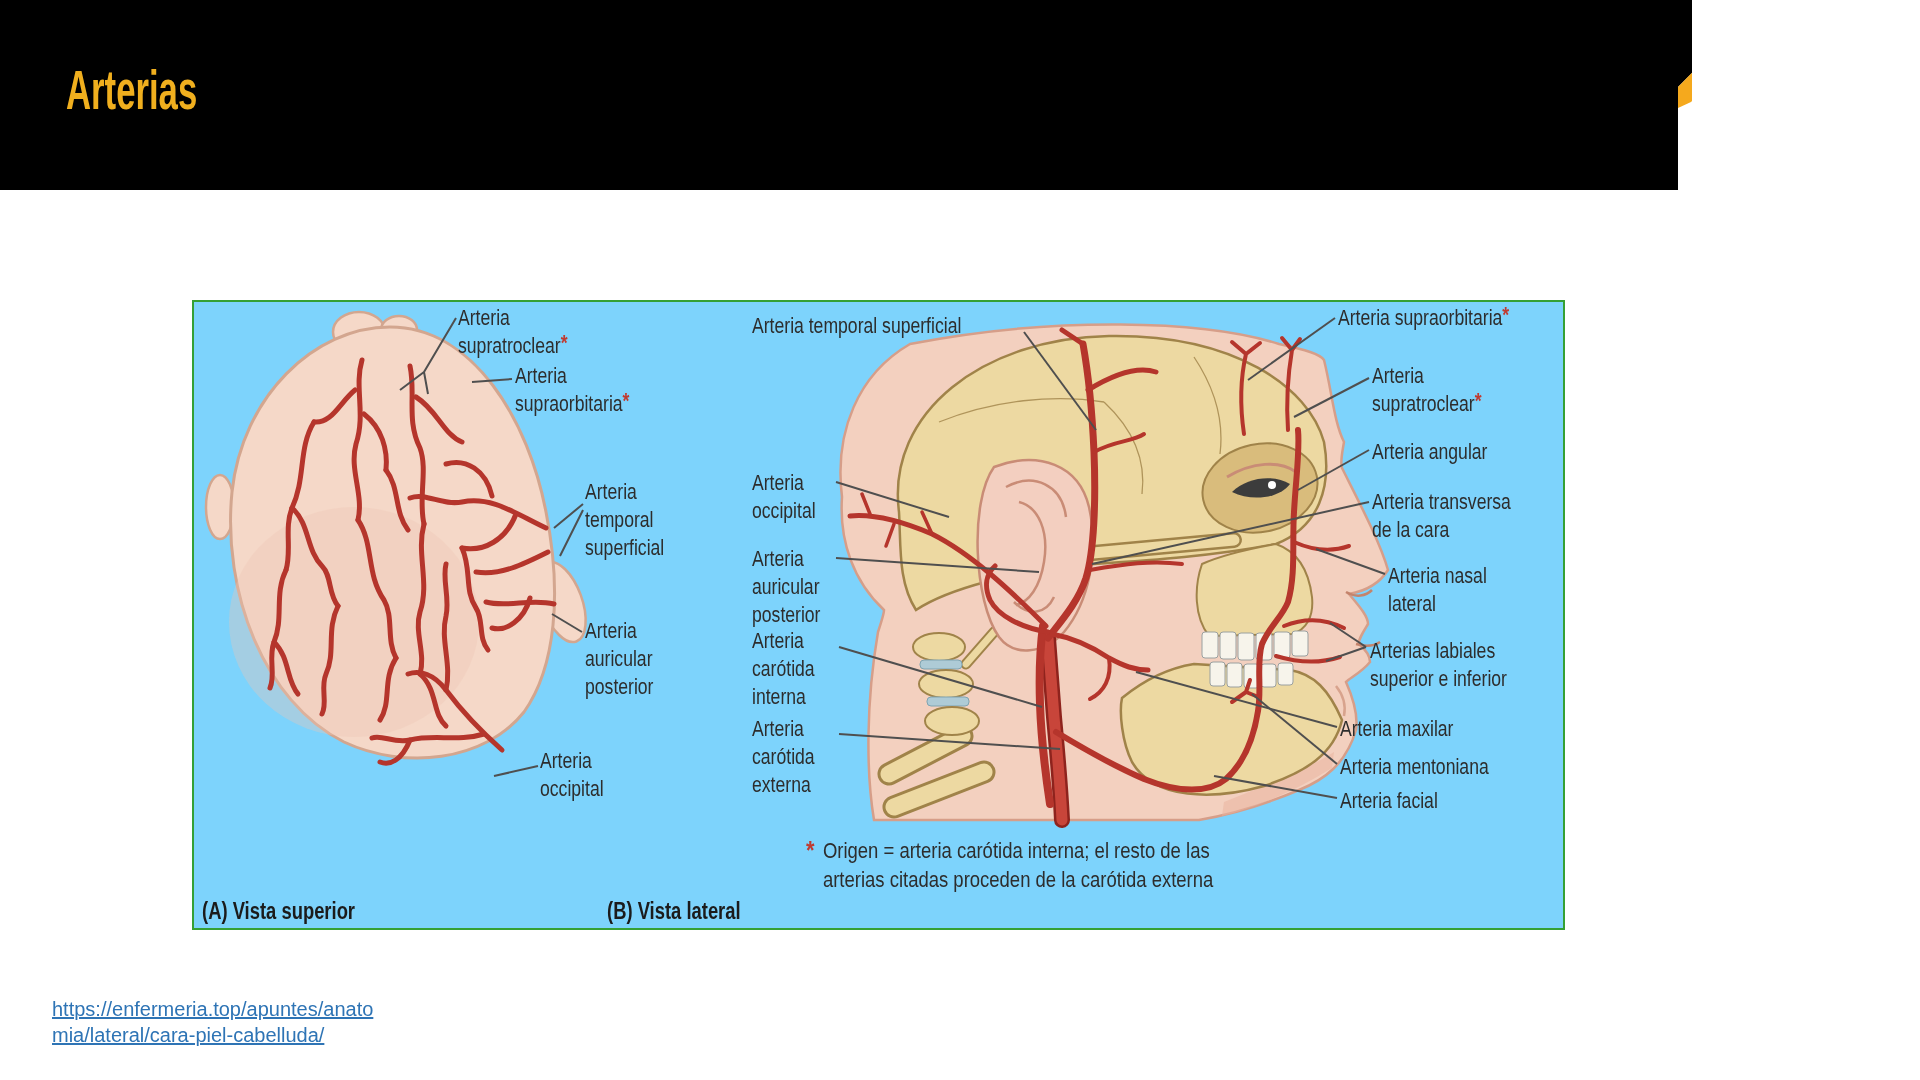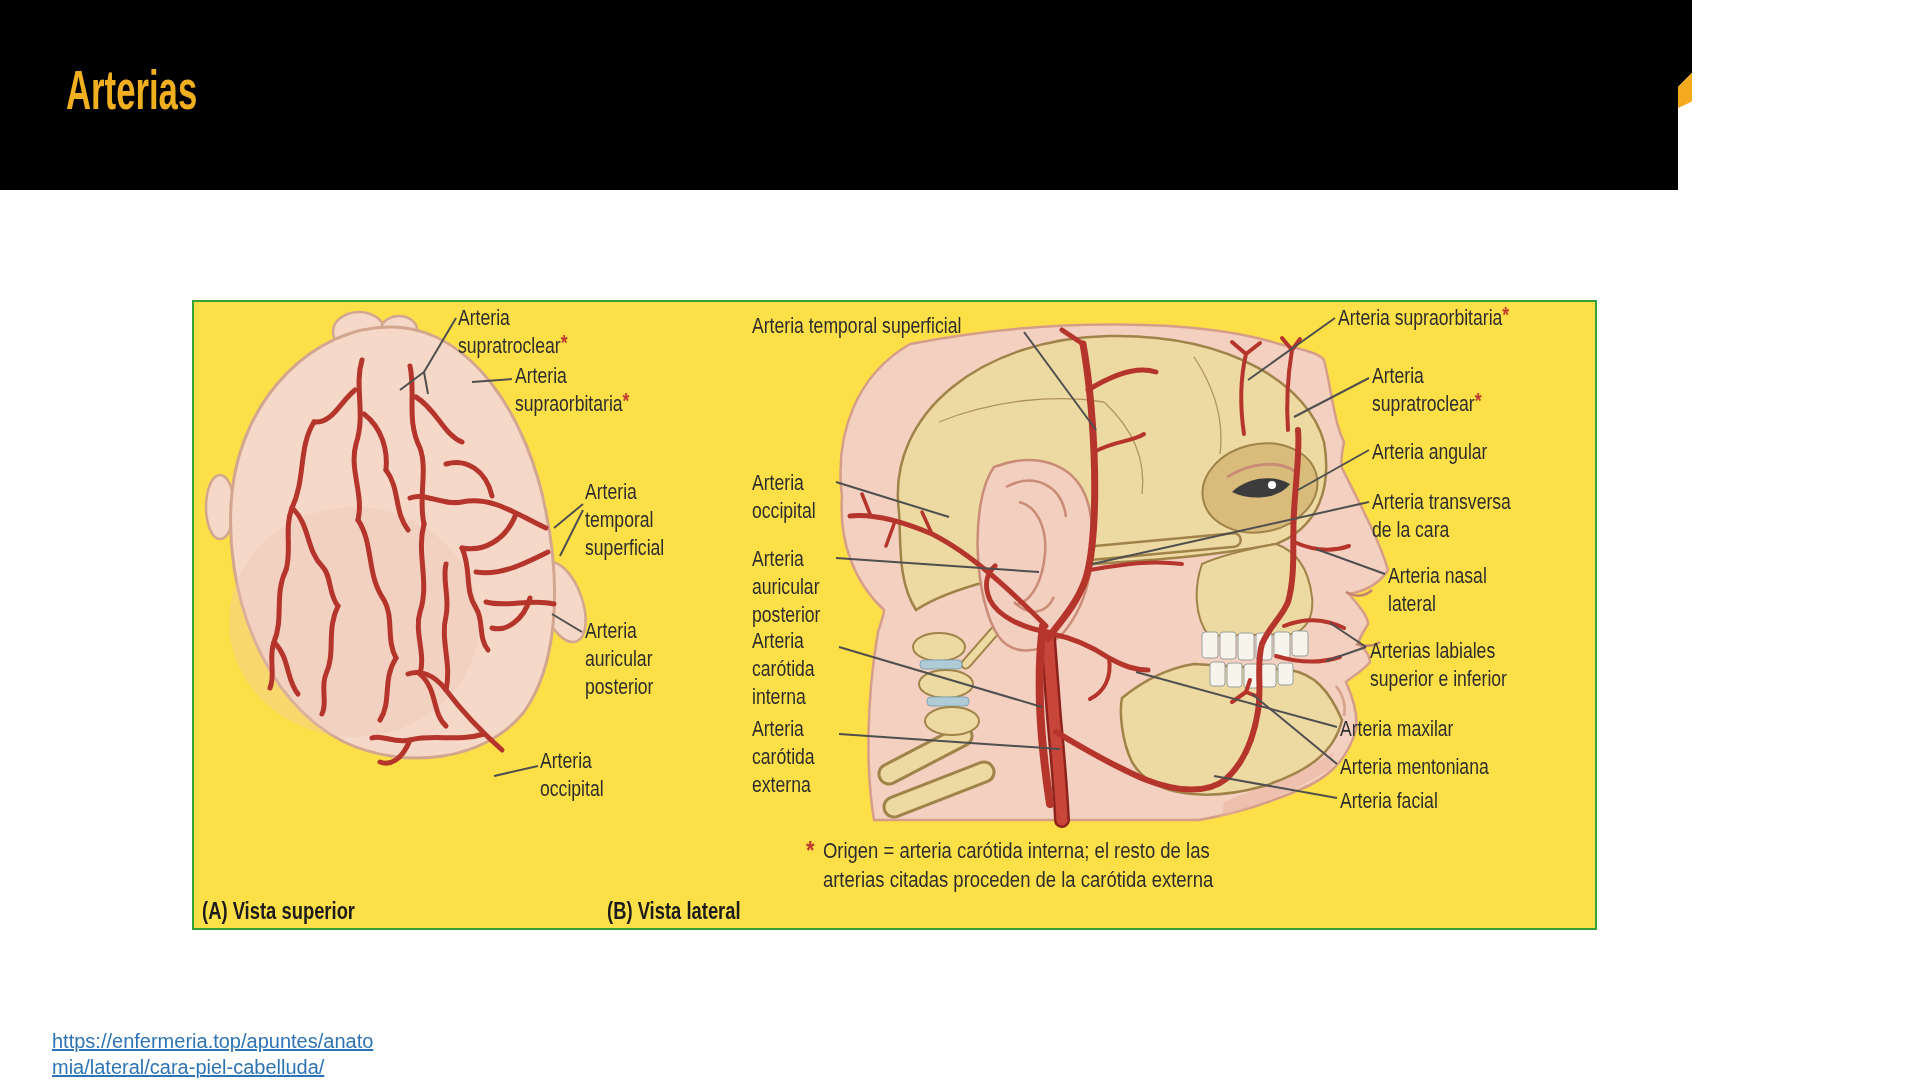--- a/index.html
+++ b/index.html
@@ -8,37 +8,37 @@
 
   
   .header-bar{position:absolute;left:0;top:0;width:1793px;height:190px;background:#000;}
   .right-strip{position:absolute;left:1793px;top:0;width:127px;height:1080px;background:#000;}
   .slide-title{position:absolute;left:66px;top:60px;font-weight:700;font-size:56px;line-height:60px;
                color:#F0AF1E;transform:scaleX(.62);transform-origin:0 0;white-space:nowrap;}
   .logo{position:absolute;left:1678px;top:25px;width:115px;height:235px;}
 
   
   .figure-box{position:absolute;left:192px;top:300px;width:1369px;height:626px;
-              border:2px solid #35A035;background:#fde047;padding-left:32px;}
+              border:2px solid #35A035;background:#7dd3fc;}
   .figure-art{position:absolute;left:0;top:0;width:1369px;height:626px;}
 
   .lbl{position:absolute;font-size:22px;line-height:28px;color:#2D2D2D;
        transform:scaleX(.8);transform-origin:0 0;white-space:nowrap;}
   .lbl .ln{display:block;}
   .star{color:#C03A30;font-weight:700;position:relative;top:-3px;}
   .cap{position:absolute;font-weight:700;font-size:23px;line-height:28px;color:#1B1B1B;
        transform:scaleX(.8);transform-origin:0 0;white-space:nowrap;}
   .footnote{position:absolute;left:612px;top:534px;font-size:22px;line-height:29px;color:#2D2D2D;
             transform:scaleX(.84);transform-origin:0 0;white-space:nowrap;}
   .fn-star{color:#C03A30;font-weight:700;font-size:26px;vertical-align:top;margin-right:10px;}
   .fn-text{display:inline-block;}
 
   
   .source-link{position:absolute;left:52px;top:996px;font-size:20px;line-height:26px;
-               color:#2E74B5;text-decoration:underline;cursor:pointer;display:block;margin-top:32px;}
+               color:#2E74B5;text-decoration:underline;cursor:pointer;display:block;}
 </style>
 </head>
 <body>
 
 <div class="slide">
 
   <div class="header-bar"></div>
   <div class="right-strip"></div>
   <div class="slide-title">Arterias</div>
 

